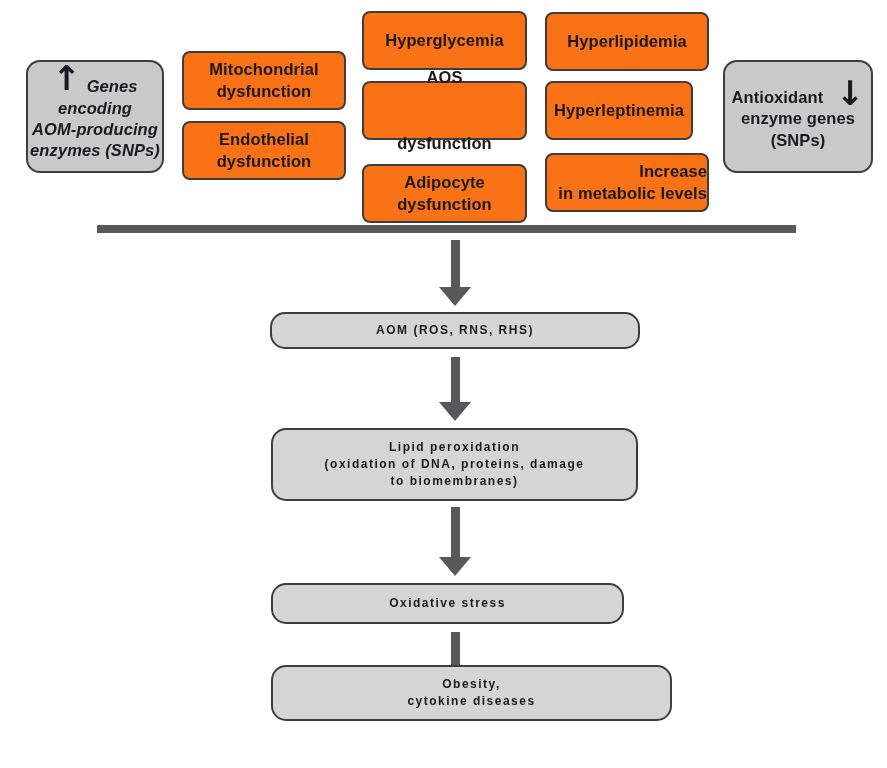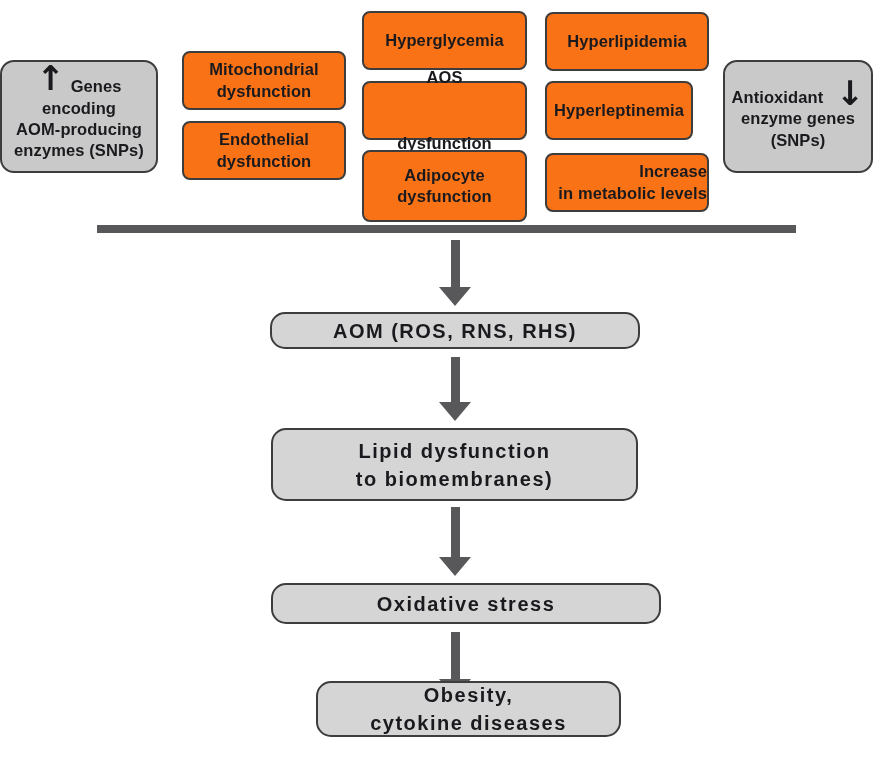--- a/index.html
+++ b/index.html
@@ -29,21 +29,21 @@
     background: #f97316;
   }
   .box .line { display: block; }
   .gray {
     background: var(--box-gray, #c9c9c9);
     border-radius: 14px;
   }
   .flow {
     background: var(--flow-gray, #d5d5d5);
     border-radius: 15px;
-    font-size: 20px;
+    font-size: 12px;
     letter-spacing: 1.5px;
     line-height: 1.4;
   }
   .first-line {
     display: flex;
     align-items: center;
     justify-content: center;
   }
   .big-arrow {
     font-family: "DejaVu Sans", sans-serif;
@@ -75,40 +75,40 @@
     background: var(--arrow-gray, #58585a);
   }
   .v-arrow .head {
     width: 0; height: 0;
     border-left: 16px solid transparent;
     border-right: 16px solid transparent;
     border-top: 19px solid var(--arrow-gray, #58585a);
   }
 
   
-  .pos-genes         { left: 0;  top: 60px;  width: 158px; height: 113px; }
+  .pos-genes         { left: 26px;  top: 60px;  width: 138px; height: 113px; font-style: italic; }
   .pos-mitochondrial { left: 182px; top: 51px;  width: 164px; height: 59px; }
   .pos-endothelial   { left: 182px; top: 121px; width: 164px; height: 59px; }
   .pos-hyperglycemia { left: 362px; top: 11px;  width: 165px; height: 59px; }
   .pos-aos           { left: 362px; top: 81px;  width: 165px; height: 59px; gap: 44px; }
-  .pos-adipocyte     { left: 362px; top: 150px; width: 165px; height: 72px; }
+  .pos-adipocyte     { left: 362px; top: 164px; width: 165px; height: 59px; }
   .pos-hyperlipidemia  { left: 545px; top: 12px;  width: 164px; height: 59px; }
   .pos-hyperleptinemia { left: 545px; top: 81px;  width: 148px; height: 59px; }
   .pos-cytokine        { left: 545px; top: 153px; width: 164px; height: 59px; align-items: flex-end; }
   .pos-antioxidant     { left: 723px; top: 60px;  width: 150px; height: 113px; justify-content: center; }
 
   
   .pos-arrow1 { top: 240px; } .pos-arrow1 .shaft { height: 47px; }
   .pos-aom    { left: 270px; top: 312px; width: 370px; height: 37px; }
   .pos-arrow2 { top: 357px; } .pos-arrow2 .shaft { height: 45px; }
   .pos-lipid  { left: 271px; top: 428px; width: 367px; height: 73px; }
   .pos-arrow3 { top: 507px; } .pos-arrow3 .shaft { height: 50px; }
-  .pos-oxidative { left: 271px; top: 583px; width: 390px; height: 41px; }
+  .pos-oxidative { left: 271px; top: 583px; width: 353px; height: 41px; }
   .pos-arrow4 { top: 632px; } .pos-arrow4 .shaft { height: 47px; }
-  .pos-obesity { left: 271px; top: 681px; width: 305px; height: 56px; margin-left: 45px; }
+  .pos-obesity { left: 271px; top: 665px; width: 401px; height: 56px; }
 </style>
 </head>
 <body>
 
 <div class="canvas">
 
   <div class="box gray pos-genes">
     <div class="line first-line">
       <span class="big-arrow up">↑</span>
       <span>Genes encoding</span>
@@ -168,21 +168,22 @@
   <div class="box flow pos-aom">
     <span class="line">AOM (ROS, RNS, RHS)</span>
   </div>
 
   <div class="v-arrow pos-arrow2">
     <div class="shaft"></div>
     <div class="head"></div>
   </div>
 
   <div class="box flow pos-lipid">
-    <span class="line">Lipid dysfunction</span>
+    <span class="line">Lipid peroxidation</span>
+    <span class="line">(oxidation of DNA, proteins, damage</span>
     <span class="line">to biomembranes)</span>
   </div>
 
   <div class="v-arrow pos-arrow3">
     <div class="shaft"></div>
     <div class="head"></div>
   </div>
 
   <div class="box flow pos-oxidative">
     <span class="line">Oxidative stress</span>

